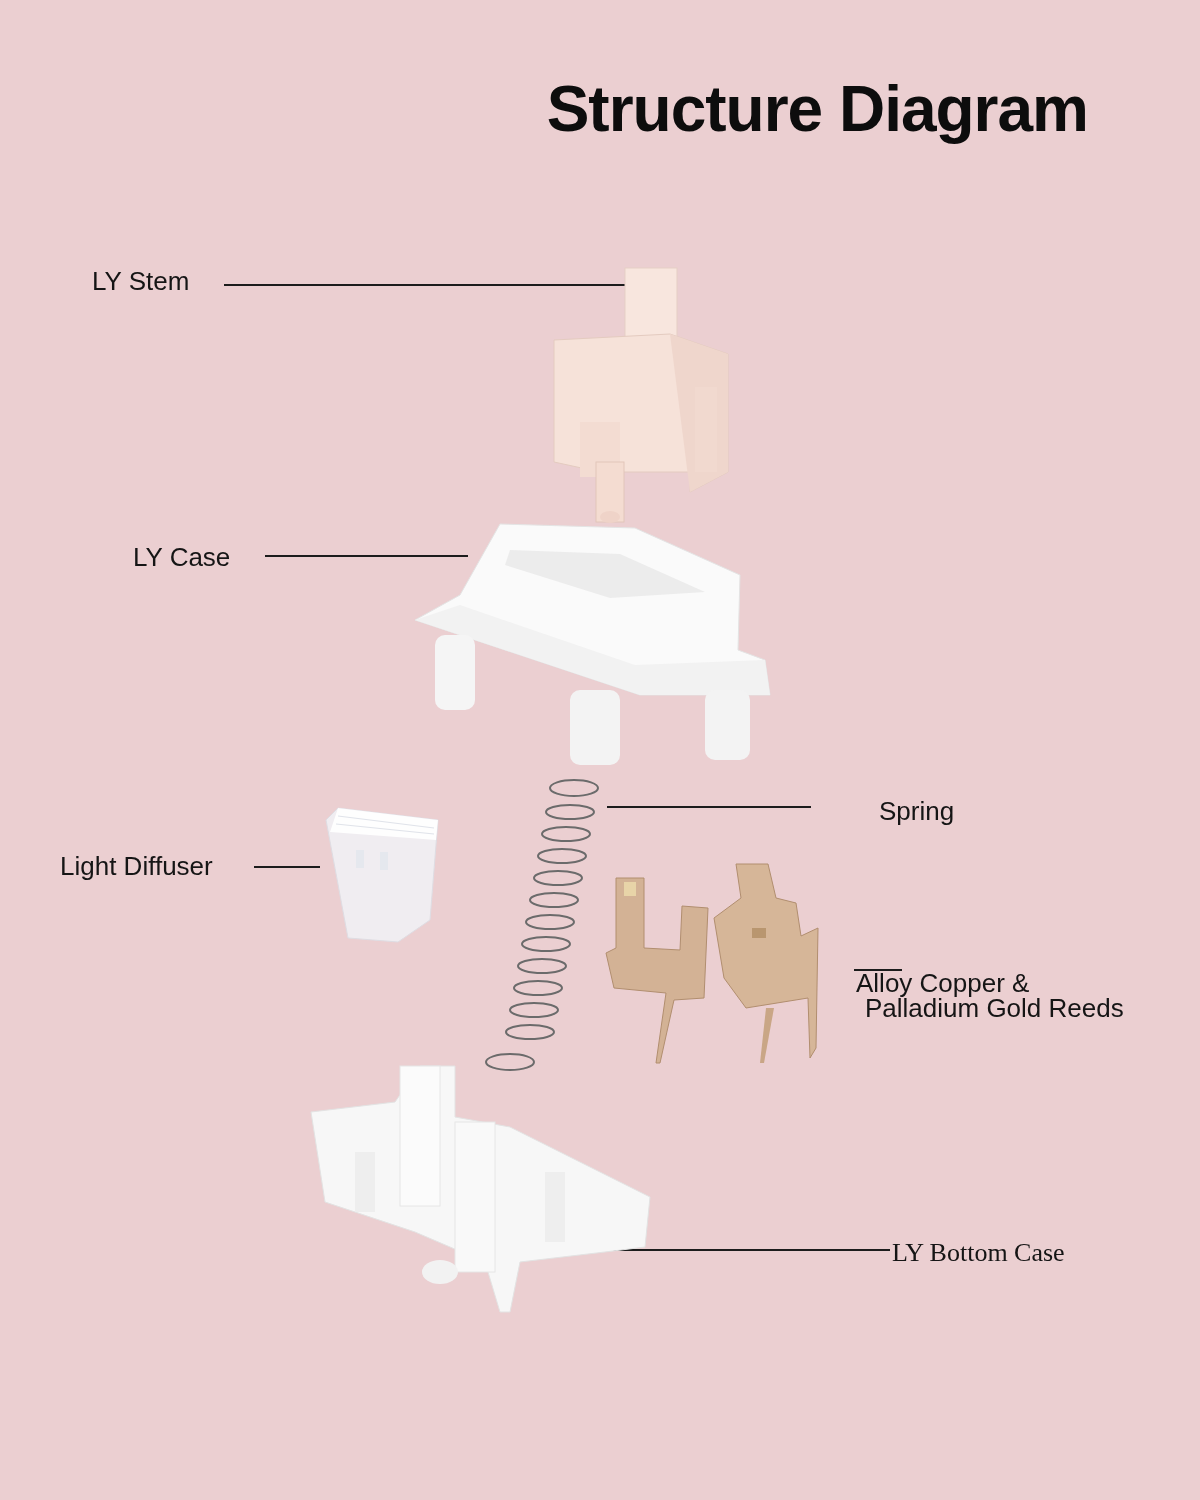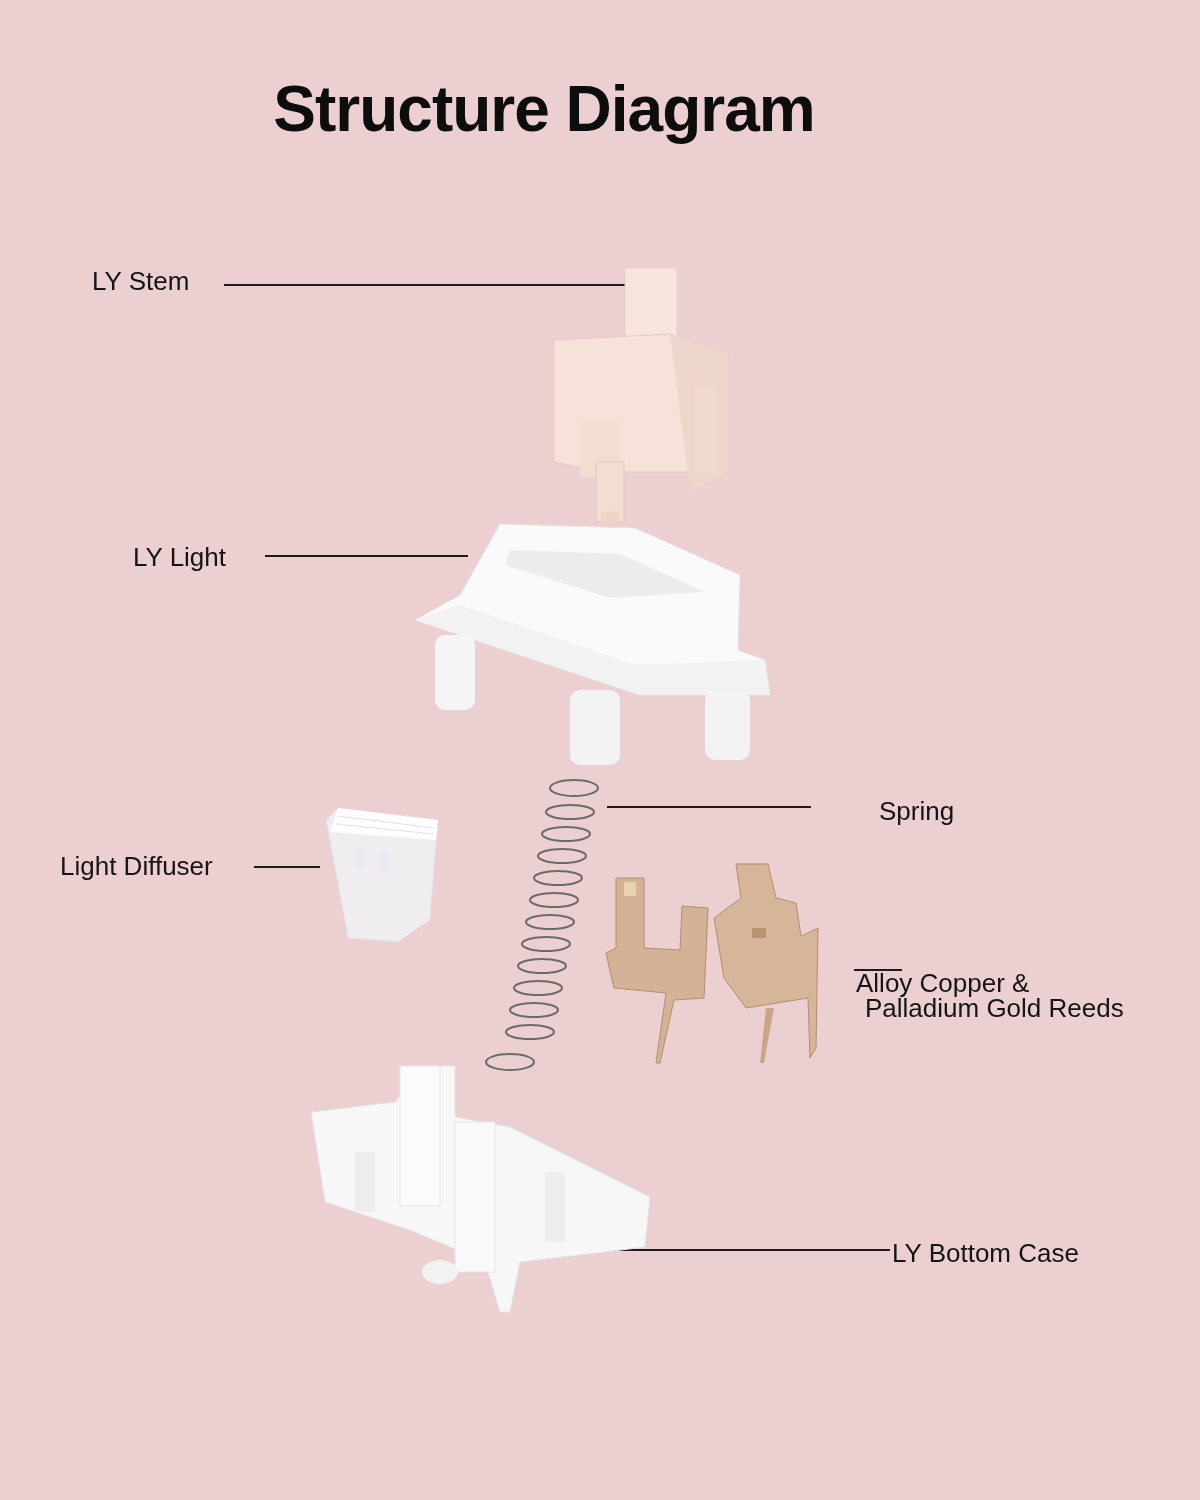--- a/index.html
+++ b/index.html
@@ -1,18 +1,18 @@
 <!DOCTYPE html>
 <html><head>
 <meta charset="utf-8">
 <style>
   html, body { margin:0; padding:0; }
   body { width:1200px; height:1500px; background:#ebcfd1; position:relative; overflow:hidden;
          font-family:"Liberation Sans", sans-serif; color:#111; }
-  .title { position:absolute; left:0; top:72px; width:1088px; text-align:center;
+  .title { position:absolute; left:0; top:72px; width:1088px; text-align:right;
            font-size:64px; font-weight:bold; letter-spacing:-1px; color:#0d0d0d; }
   .label { position:absolute; font-size:26px; color:#151515; white-space:nowrap; line-height:30px; }
   .line { position:absolute; height:2px; background:#1c1c1c; }
   svg.part { position:absolute; overflow:visible; }
 </style>
 </head>
 <body>
 
 <div class="title">Structure Diagram</div>
 
@@ -21,21 +21,21 @@
 <svg class="part" style="left:540px; top:262px;" width="200" height="265" viewBox="0 0 200 265">
   <rect x="85" y="6" width="52" height="80" fill="#f8e6de" stroke="#e6cfc5"></rect>
   <polygon points="14,78 130,72 188,92 188,210 150,230 150,210 60,210 14,200" fill="#f6e2d9" stroke="#e4cbc0"></polygon>
   <polygon points="130,72 188,92 188,210 150,230" fill="#efd6cc"></polygon>
   <rect x="155" y="125" width="22" height="85" fill="#f1d9cf"></rect>
   <rect x="40" y="160" width="40" height="55" fill="#f3dcd2"></rect>
   <rect x="56" y="200" width="28" height="60" fill="#f4dcd1" stroke="#e2c6ba"></rect>
   <ellipse cx="70" cy="255" rx="10" ry="6" fill="#efd3c8"></ellipse>
 </svg>
 
-<div class="label" style="left:133px; top:542px;">LY Light</div>
+<div class="label" style="left:133px; top:542px;">LY Case</div>
 <div class="line" style="left:265px; top:555px; width:203px;"></div>
 <svg class="part" style="left:410px; top:520px;" width="370" height="245" viewBox="0 0 370 245">
   <polygon points="90,4 225,8 330,55 328,130 355,140 360,175 230,175 5,100 50,75" fill="#fafafa" stroke="#e4e4e4"></polygon>
   <polygon points="100,30 210,34 295,72 200,78 95,45" fill="#ececec"></polygon>
   <polygon points="5,100 230,175 360,175 355,140 225,145 50,85" fill="#f2f2f2"></polygon>
   <rect x="25" y="115" width="40" height="75" rx="10" fill="#f5f5f5"></rect>
   <rect x="160" y="170" width="50" height="75" rx="10" fill="#f3f3f3"></rect>
   <rect x="295" y="170" width="45" height="70" rx="10" fill="#f3f3f3"></rect>
 </svg>
 
@@ -75,21 +75,21 @@
 <div class="label" style="left:821px; top:993px;margin-left:44px;">Palladium Gold Reeds</div>
 <svg class="part" style="left:596px; top:858px;" width="230" height="210" viewBox="0 0 230 210">
   <polygon points="20,20 48,20 48,90 84,92 86,48 112,50 108,140 78,142 64,205 60,205 70,135 18,130 10,95 20,90" fill="#d3b295" stroke="#b18e6f"></polygon>
   <rect x="28" y="24" width="12" height="14" fill="#e8d4a8"></rect>
   <polygon points="118,60 145,40 140,6 172,6 180,40 200,45 205,78 222,70 220,190 214,200 212,140 150,150 128,120" fill="#d6b698" stroke="#b18e6f"></polygon>
   <rect x="156" y="70" width="14" height="10" fill="#b9966f"></rect>
   <polygon points="170,150 178,150 168,205 164,205" fill="#c9a686"></polygon>
 </svg>
 
 <div class="line" style="left:608px; top:1249px; width:282px;"></div>
-<div class="label" style="left:892px; top:1238px;">LY Bottom Case</div>
+<div class="label" style="left:892px; top:1238px;font-family:Liberation Serif, serif;">LY Bottom Case</div>
 <svg class="part" style="left:305px; top:1062px;" width="350" height="255" viewBox="0 0 350 255">
   <polygon points="6,50 90,40 115,4 150,4 150,55 205,65 345,135 340,185 300,190 215,200 205,250 195,250 180,200 110,170 20,140" fill="#f7f7f7" stroke="#e3e3e3"></polygon>
   <rect x="95" y="4" width="40" height="140" fill="#fbfbfb" stroke="#e6e6e6"></rect>
   <rect x="150" y="60" width="40" height="150" fill="#f9f9f9" stroke="#e6e6e6"></rect>
   <rect x="50" y="90" width="20" height="60" fill="#eeeeee"></rect>
   <rect x="240" y="110" width="20" height="70" fill="#eeeeee"></rect>
   <ellipse cx="135" cy="210" rx="18" ry="12" fill="#f2f2f2"></ellipse>
 </svg>
 
 </body></html>

